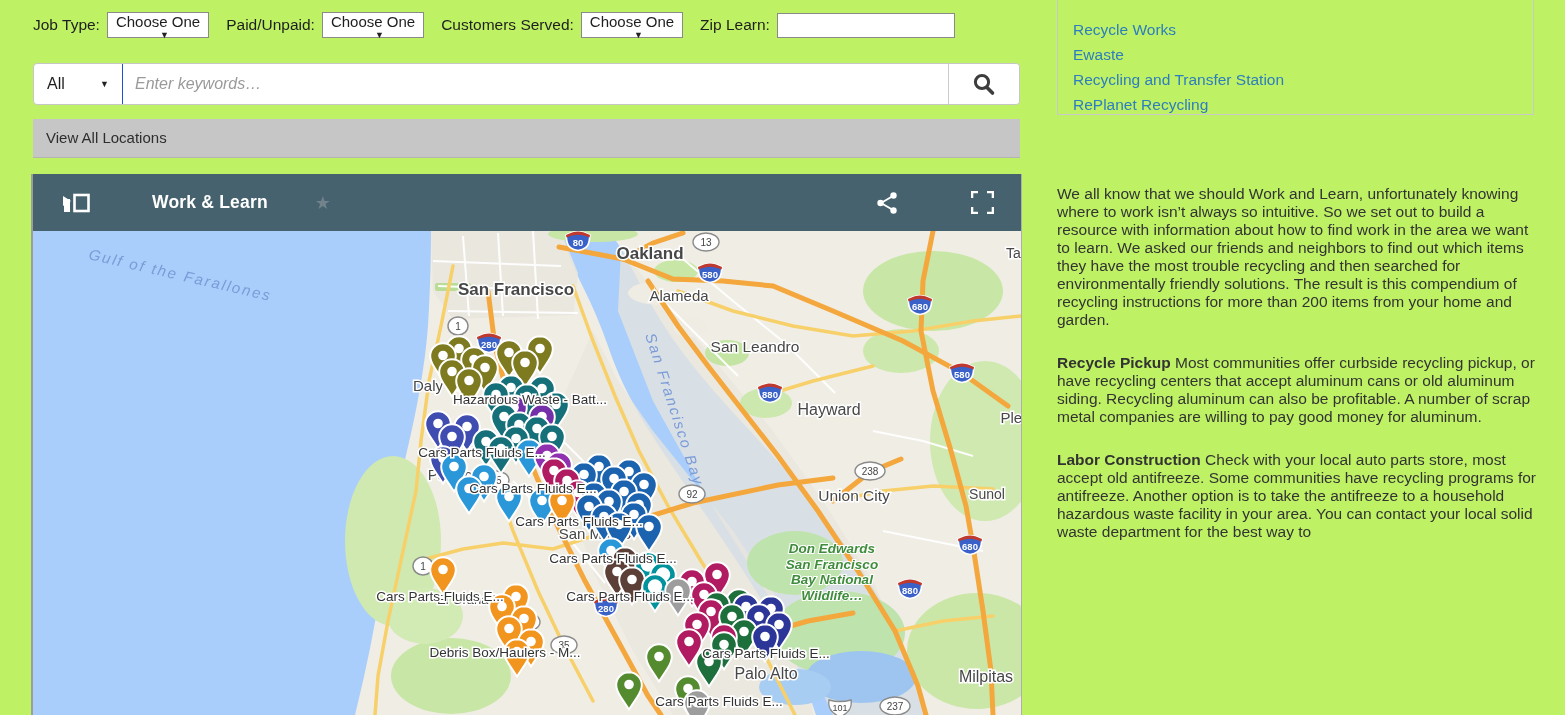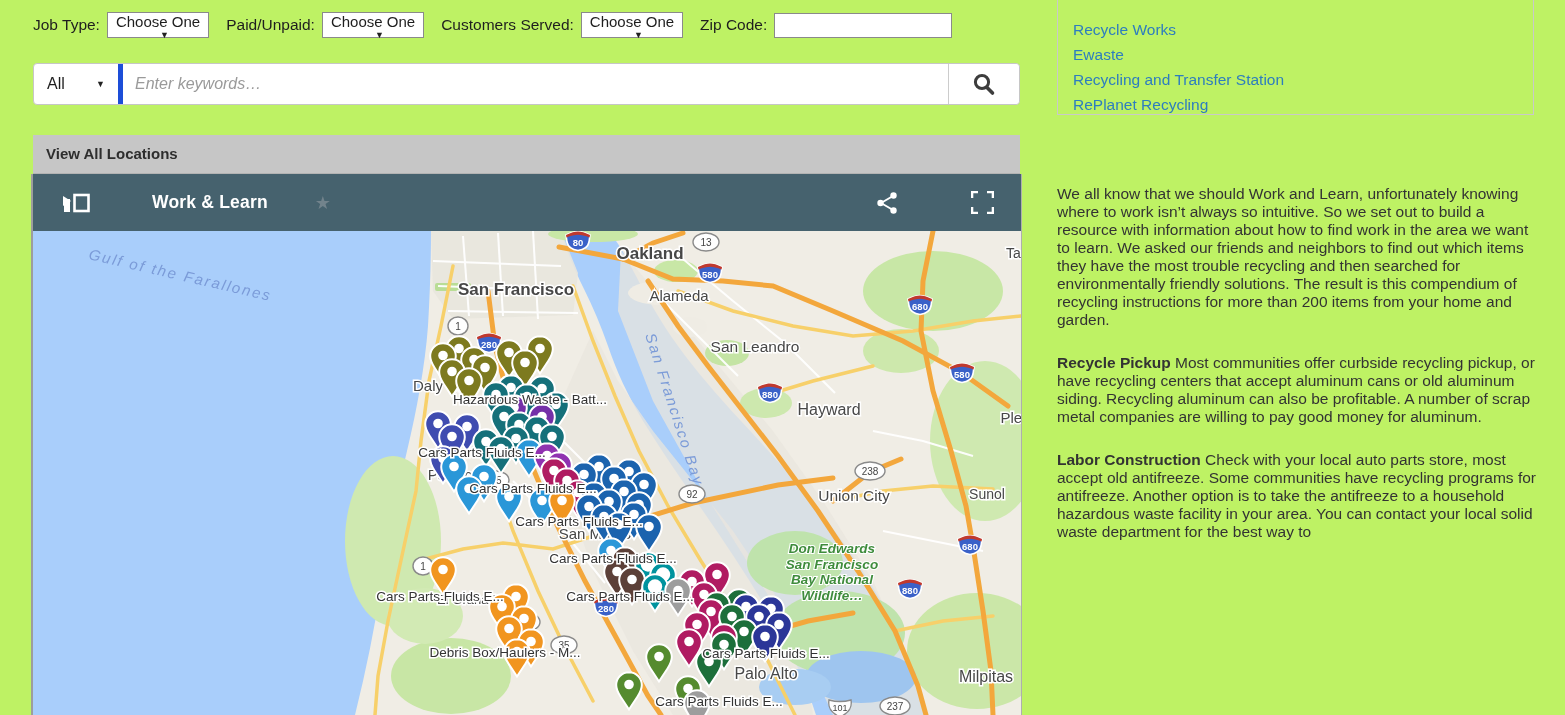--- a/index.html
+++ b/index.html
@@ -9,28 +9,28 @@
 
   
   .filters { position:absolute; left:33px; top:11px; height:28px; display:flex; align-items:center; font-size:15.5px; color:#1e1e1e; }
   .filters .lbl { margin-right:7px; }
   .fake-select { display:inline-flex; align-items:center; height:26px; border:1px solid #8a8a8a; background:#fff; padding:0 8px; margin-right:17px; font-size:15px; cursor:pointer;flex-direction:column; }
   .fake-select .caret { font-size:9px; color:#222; margin-left:13px; }
   .zip-input { width:178px; height:25px; border:1px solid #8a8a8a; background:#fff; font-size:14px; padding:0 6px; }
 
   
   .searchbar { position:absolute; left:33px; top:63px; width:987px; height:42px; border:1px solid #c6c6c6; border-radius:4px; background:#fff; display:flex; align-items:stretch; }
-  .scope { width:89px; border-right:5px solid #1d4ed8; display:flex; align-items:center; justify-content:space-between; padding:0 13px; font-size:16px; color:#1e1e1e; cursor:pointer; }
+  .scope { width:89px; border-right:1px solid #1d4ed8; display:flex; align-items:center; justify-content:space-between; padding:0 13px; font-size:16px; color:#1e1e1e; cursor:pointer; }
   .scope .caret { font-size:9px; color:#222; }
   .keyword { flex:1; border:none; outline:none; font-size:16px; padding:0 12px; font-family:"Liberation Sans",sans-serif; color:#333; }
   .keyword::placeholder { color:#9a9a9a; font-style:italic; }
   .search-btn { width:71px; border:none; border-left:1px solid #cccccc; background:#fff; display:flex; align-items:center; justify-content:center; cursor:pointer; border-radius:0 4px 4px 0; }
 
   
-  .viewall { position:absolute; left:33px; top:135px; width:987px; height:39px; background:#c6c6c6; border-bottom:1px solid #b3b3b3; color:#2e2e2e; font-weight:bold; font-size:15px; line-height:38px; padding-left:13px; cursor:pointer; }
+  .viewall { position:absolute; left:33px; top:119px; width:987px; height:39px; background:#c6c6c6; border-bottom:1px solid #b3b3b3; color:#2e2e2e; font-weight:normal; font-size:15px; line-height:38px; padding-left:13px; cursor:pointer; }
 
   
   .map-widget { position:absolute; left:31px; top:174px; width:991px; height:541px; border-left:2px solid #9d9d9d; border-right:1px solid #aeaeae; }
   .map-header { height:57px; background:#46626e; display:flex; align-items:center; color:#fff;gap:29px; }
   .panel-icon { margin-left:30px; display:flex; }
   .map-title { margin-left:33px; font-size:17.5px; font-weight:bold; letter-spacing:.2px; }
   .star { margin-left:18px; color:#72838c; font-size:18px; cursor:pointer; }
   .map-header .spacer { flex:1; }
   .share-icon { margin-right:44px; display:flex; cursor:pointer; }
   .fullscreen-icon { margin-right:27px; display:flex; cursor:pointer; }
@@ -66,21 +66,21 @@
     <span class="lbl">Paid/Unpaid:</span>
     <span class="fake-select">
       <span>Choose One</span>
       <span class="caret">▼</span>
     </span>
     <span class="lbl">Customers Served:</span>
     <span class="fake-select">
       <span>Choose One</span>
       <span class="caret">▼</span>
     </span>
-    <span class="lbl">Zip Code:</span>
+    <span class="lbl">Zip Learn:</span>
     <input class="zip-input" type="text" value="" style="">
   </div>
 
   <div class="searchbar">
     <div class="scope">
       <span>All</span>
       <span class="caret">▼</span>
     </div>
     <input class="keyword" type="text" placeholder="Enter keywords…" style="">
     <button class="search-btn">

